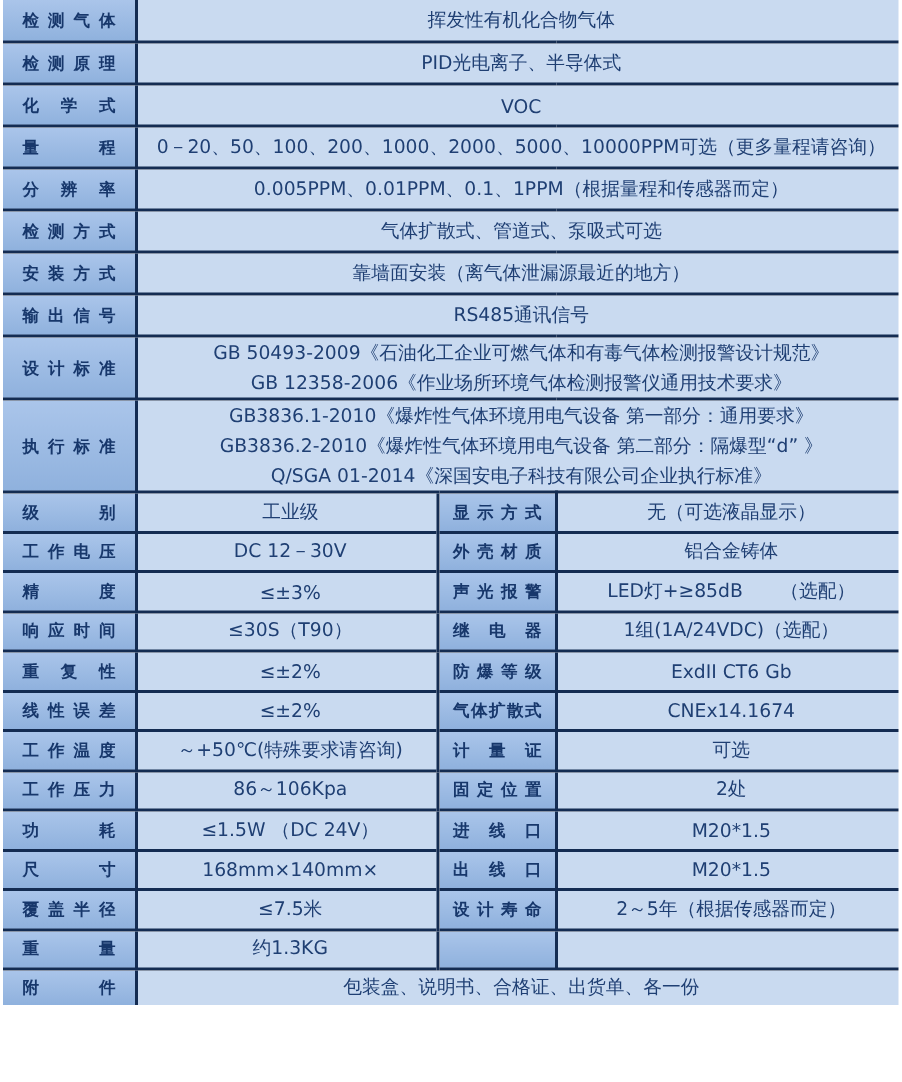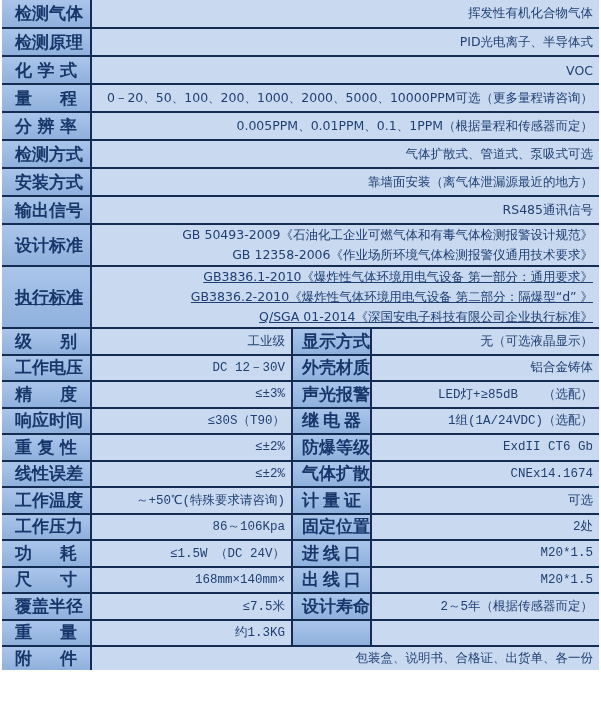--- a/index.html
+++ b/index.html
@@ -39,45 +39,45 @@
     overflow: hidden;
     white-space: nowrap;
   }
   tr + tr td { border-top: 2px solid var(--border); }
 
   td.label-cell {
     background: linear-gradient(180deg, var(--label-bg-top) 0%, var(--label-bg-bot) 100%);
     border-right: 2px solid var(--border);
     color: var(--label-text);
     font-weight: bold;
-    font-size: 17px;
+    font-size: 11px;
     text-align: justify;
     text-align-last: justify;
     padding: 0 13px;
   }
   td.label-cell.label2 {
     border-left: 2px solid var(--border);
     padding: 0 9px;
   }
   td.value-cell {
     background: var(--value-bg);
     color: var(--value-text);
     font-size: 12.5px;
     padding: 0 6px 0 10px;
-    text-align: right;
+    text-align: center;
   }
   td.value-cell .line {
     line-height: 20px;
     white-space: nowrap;
     overflow: hidden;
   }
   tr.h-single td { height: 28px; }
   tr.h-two td    { height: 40px; }
-  tr.h-three td  { height: 62px; text-decoration: underline; }
-  tr.h-split td  { height: 26.5px; font-family: Liberation Mono, monospace; }
+  tr.h-three td  { height: 62px; }
+  tr.h-split td  { height: 26.5px; }
   tr.h-footer td { height: 24px; }
 </style>
 </head>
 <body>
 
 <div class="page">
   <table class="spec-table">
     <colgroup>
       <col class="c-label1">
       <col class="c-value1">

